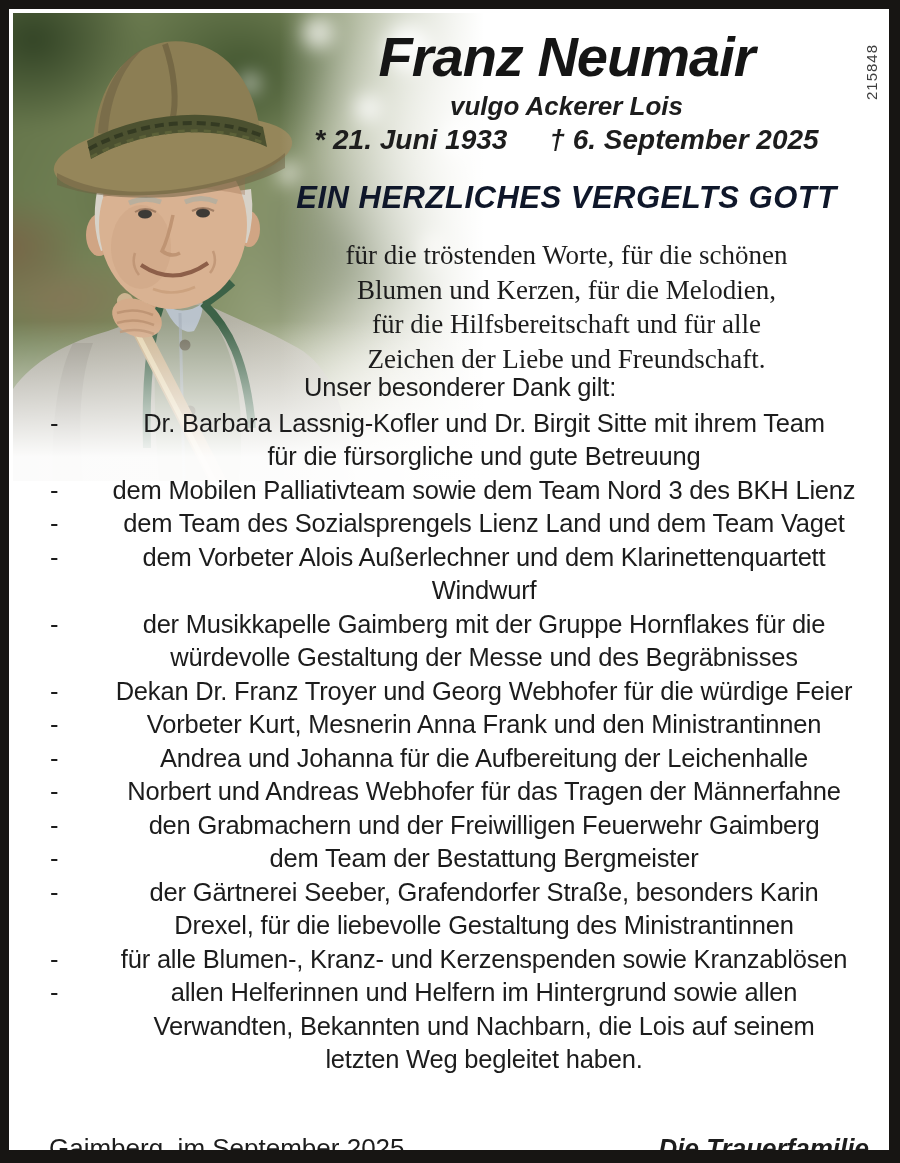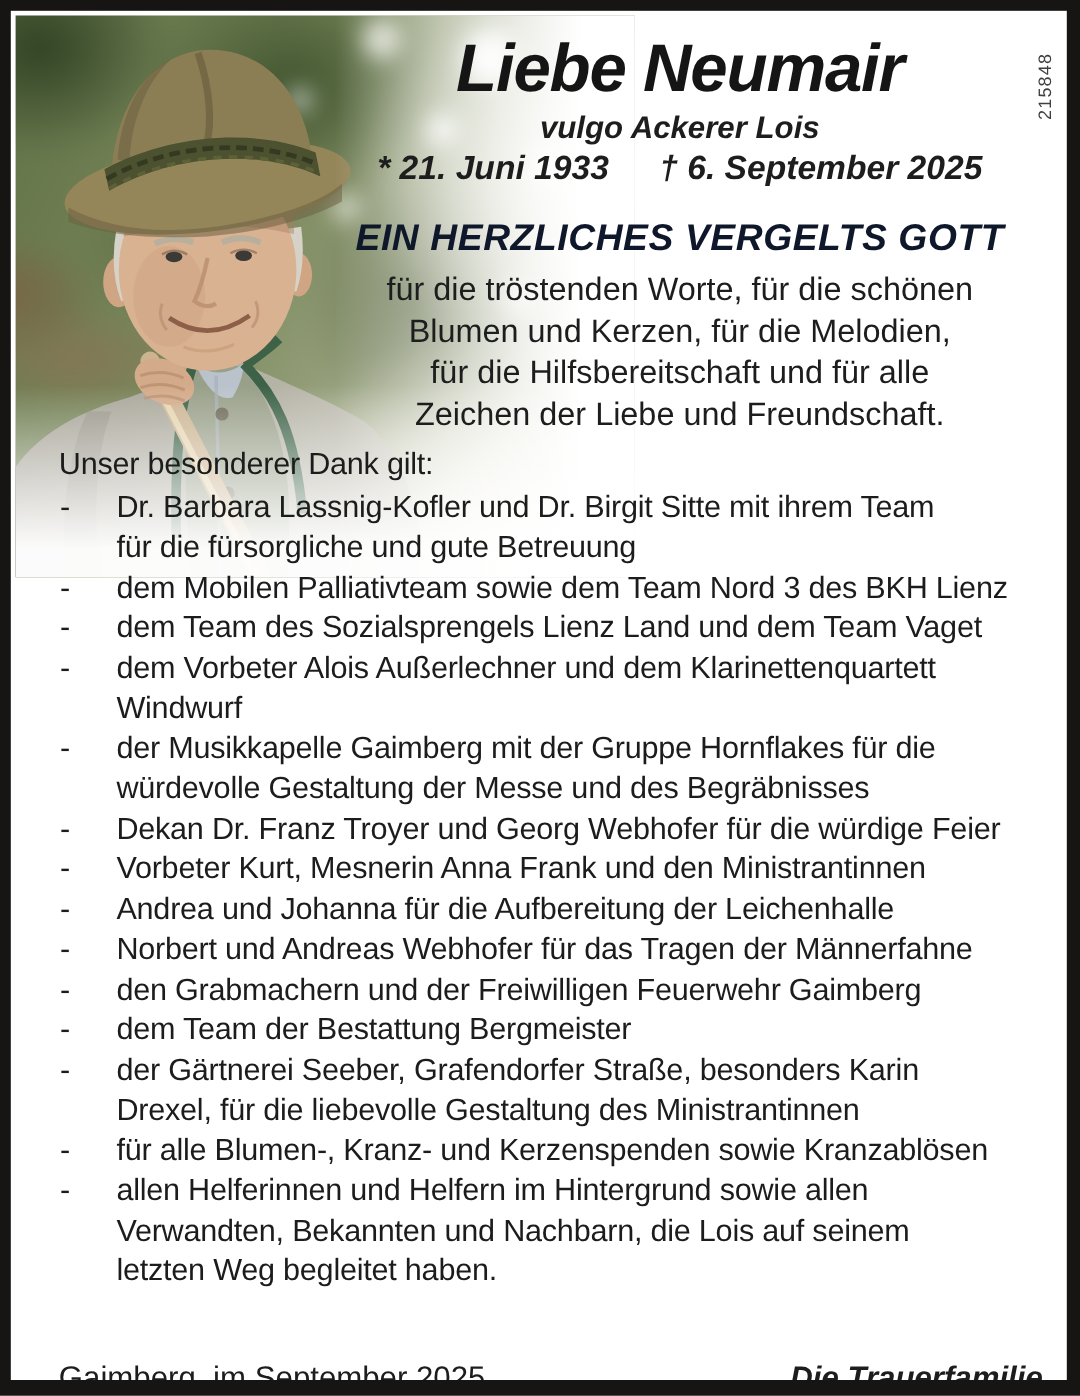--- a/index.html
+++ b/index.html
@@ -39,25 +39,25 @@
       text-align:center;transform:rotate(-90deg);font-size:15px;color:#3f3f3f;letter-spacing:1px;}
 
   
   .header{position:absolute;left:250px;top:16px;width:615px;text-align:center;}
   .name{margin:0;font-size:56px;line-height:64px;font-weight:700;font-style:italic;color:#151515;letter-spacing:-1px;}
   .vulgo{font-size:26px;line-height:32px;font-weight:700;font-style:italic;margin-top:1px;}
   .dates{font-size:28px;line-height:33px;font-weight:700;font-style:italic;margin-top:1px;
          display:flex;justify-content:center;gap:42px;}
   .headline{margin-top:23px;font-size:31px;line-height:37px;font-weight:700;font-style:italic;
             letter-spacing:.5px;color:#0f172a;}
-  .intro{margin-top:8px;font-size:27px;line-height:34.5px;white-space:pre-line;color:#1d1d1d;}
+  .intro{margin-top:22px;font-size:27px;line-height:34.5px;white-space:pre-line;color:#1d1d1d;font-family:Liberation Serif, serif;}
 
   
   .thanks{position:absolute;left:40px;top:362px;width:822px;font-size:25.5px;
-          line-height:33.5px;letter-spacing:-0.2px;color:#1c1c1c;}
+          line-height:33.5px;letter-spacing:-0.2px;color:#1c1c1c;text-align:center;}
   .list-heading{margin-bottom:2px;}
   .li{position:relative;padding-left:24px;}
   .li .dash{position:absolute;left:1px;top:0;}
   .li .txt{white-space:pre;display:block;margin-left:24px;}
 
   
   .footer{position:absolute;left:40px;top:1097px;width:822px;display:flex;
           justify-content:space-between;align-items:flex-end;}
   .place-date{font-size:26px;}
   .signature{font-size:26px;font-weight:700;font-style:italic;padding-right:2px;margin-top:27px;}
@@ -134,21 +134,21 @@
           <path d="M78,144 C132,114 202,110 253,131" stroke="#5c6138" stroke-width="3" stroke-dasharray="7 6" fill="none"></path>
         </g>
       </svg>
       <div class="fade-right"></div>
       <div class="fade-bottom"></div>
     </div>
 
     <div class="print-id">215848</div>
 
     <header class="header">
-      <h1 class="name">Liebe Neumair</h1>
+      <h1 class="name">Franz Neumair</h1>
       <div class="vulgo">vulgo Ackerer Lois</div>
       <div class="dates">
         <span>* 21. Juni 1933</span>
         <span>† 6. September 2025</span>
       </div>
       <div class="headline">EIN HERZLICHES VERGELTS GOTT</div>
       <div class="intro">für die tröstenden Worte, für die schönen
 Blumen und Kerzen, für die Melodien,
 für die Hilfsbereitschaft und für alle
 Zeichen der Liebe und Freundschaft.</div>

